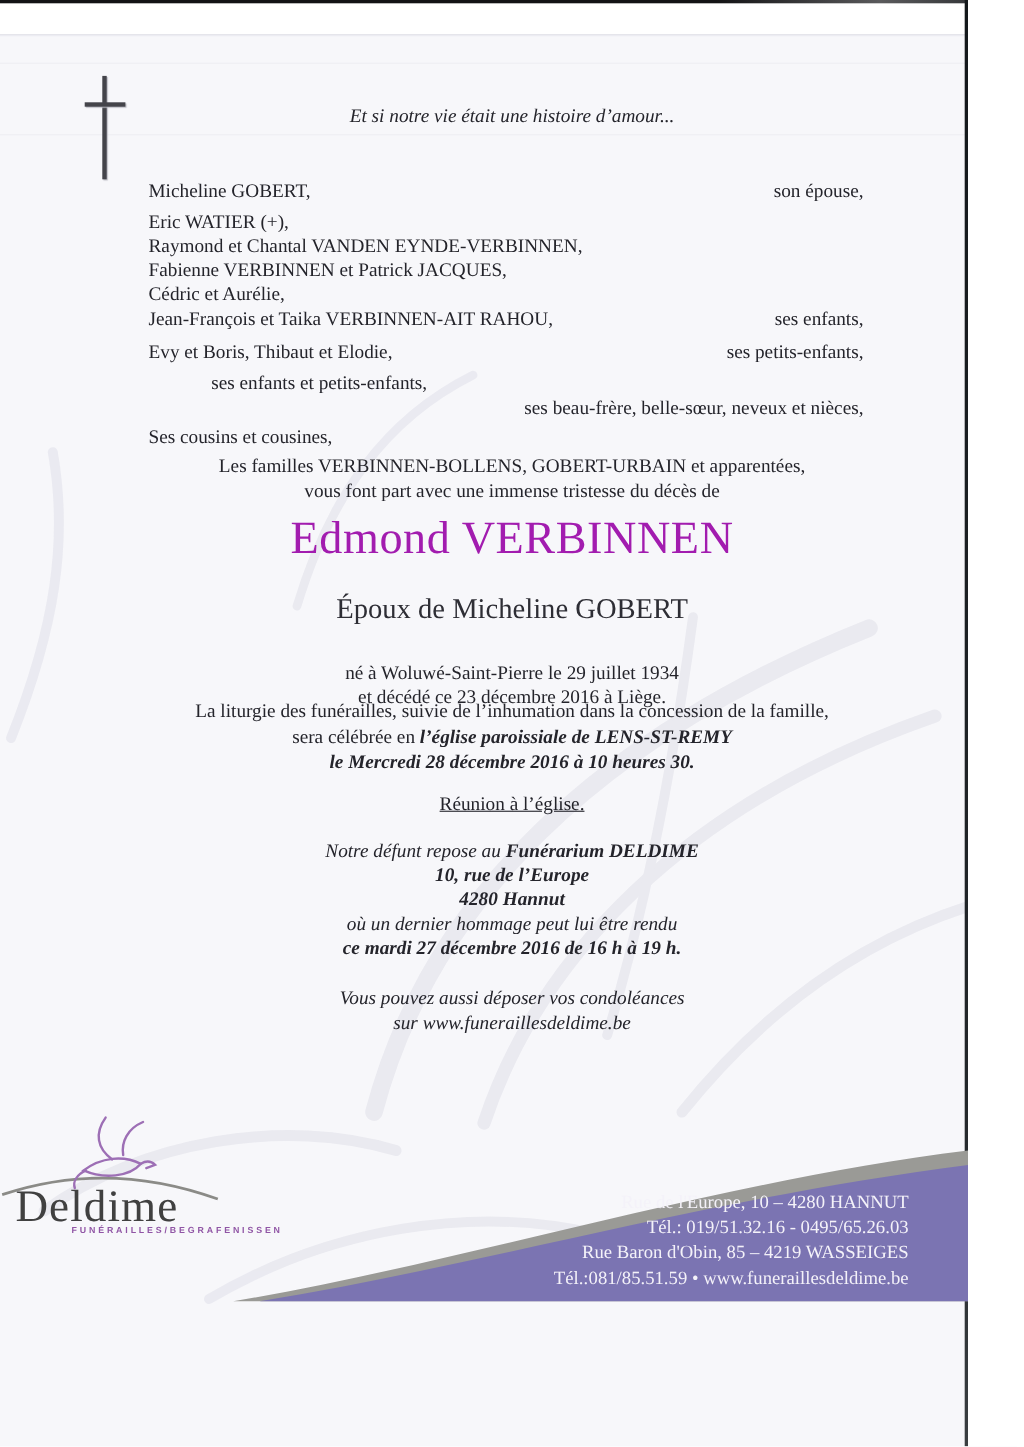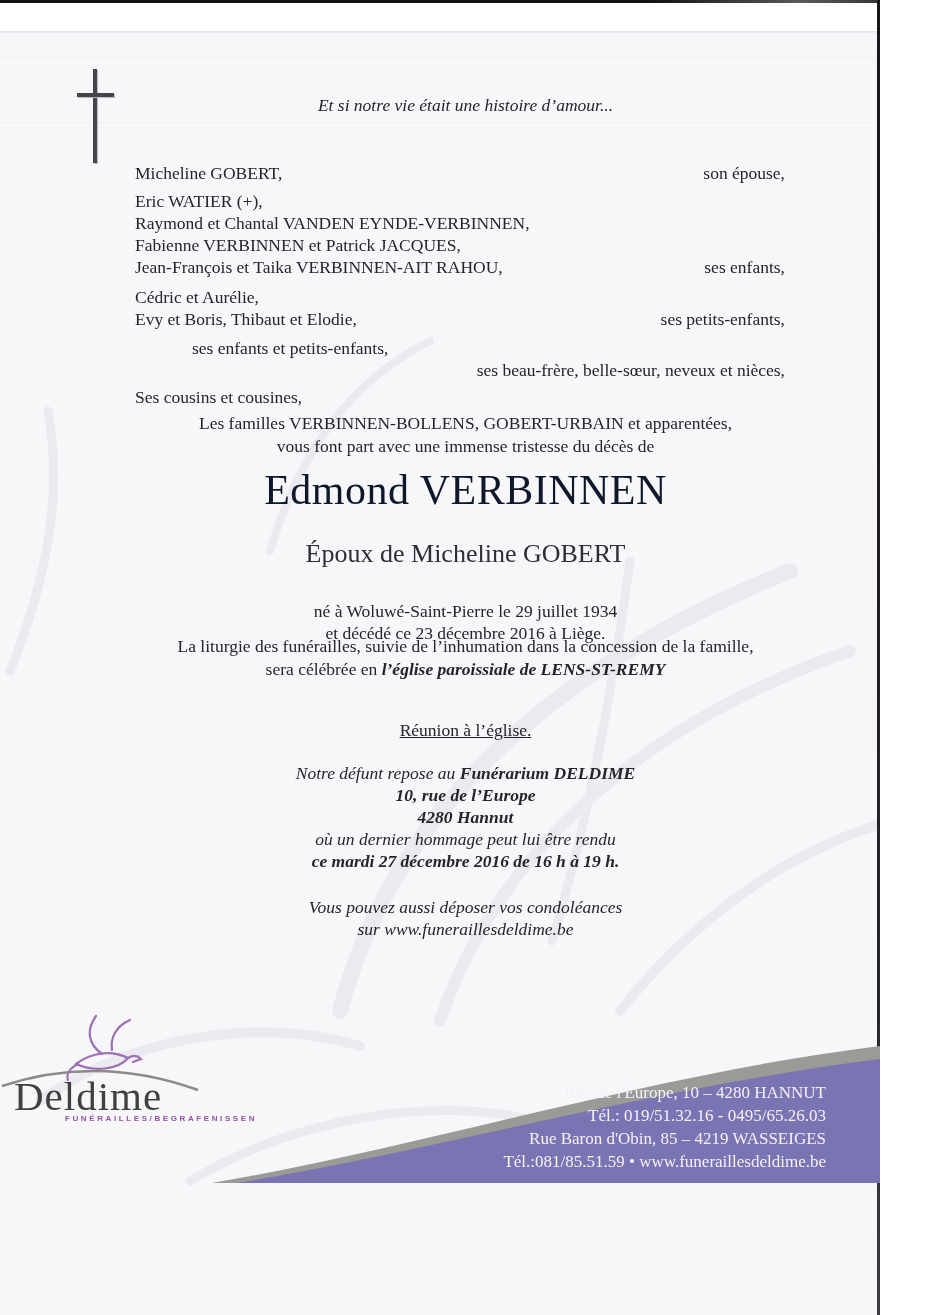--- a/index.html
+++ b/index.html
@@ -27,21 +27,21 @@
   #epigraph{top:95px;font-style:italic;font-size:17.5px;}
   #family{position:absolute;left:135px;top:162px;width:650px;font-size:17.5px;}
   .frow{display:flex;line-height:22px;}
   .frow .rel{margin-left:auto;text-align:right;}
   .gap-a{margin-bottom:6px;}   
   .gap-b{margin-bottom:8px;}   
   .gap-c{margin-bottom:7px;}   
   .gap-d{margin-bottom:5px;flex-direction:column;}   
   .indent{margin-left:57px;}
   #announcement{top:412px;font-size:17.5px;line-height:23px;}
-  #deceased-name{top:466px;font-size:42px;letter-spacing:.5px;color:#0f172a;}
+  #deceased-name{top:466px;font-size:42px;letter-spacing:.5px;color:#a21caf;}
   #spouse-line{top:539px;font-size:26px;color:#2e2e35;}
   #birth-death{top:600px;font-size:17.5px;line-height:22px;}
   #ceremony{top:635px;font-size:17.5px;line-height:23px;}
   #meeting{top:720px;font-size:17.5px;text-decoration:underline;}
   #repose{top:762px;font-size:17.5px;line-height:22px;font-style:italic;}
   #condolences{top:896px;font-size:17.5px;line-height:22px;font-style:italic;}
   .bi{font-style:italic;font-weight:bold;}
   .it{font-style:italic;}
   
   #band{position:absolute;left:0;top:1036px;width:896px;height:150px;}
@@ -91,26 +91,26 @@
     </div>
     <div class="frow">
       <span>Eric WATIER (+),</span>
     </div>
     <div class="frow">
       <span>Raymond et Chantal VANDEN EYNDE-VERBINNEN,</span>
     </div>
     <div class="frow">
       <span>Fabienne VERBINNEN et Patrick JACQUES,</span>
     </div>
+    <div class="frow">
+      <span>Cédric et Aurélie,</span>
+    </div>
     <div class="frow gap-b">
       <span>Jean-François et Taika VERBINNEN-AIT RAHOU,</span>
       <span class="rel">ses enfants,</span>
-    </div>
-    <div class="frow">
-      <span>Cédric et Aurélie,</span>
     </div>
     <div class="frow gap-c">
       <span>Evy et Boris, Thibaut et Elodie,</span>
       <span class="rel">ses petits-enfants,</span>
     </div>
     <div class="frow gap-d">
       <span class="indent">ses enfants et petits-enfants,</span>
       <span class="rel">ses beau-frère, belle-sœur, neveux et nièces,</span>
     </div>
     <div class="frow">
@@ -128,20 +128,21 @@
   <div id="birth-death" class="centered">
     <div>né à Woluwé-Saint-Pierre le 29 juillet 1934</div>
     <div>et décédé ce 23 décembre 2016 à Liège.</div>
   </div>
 
   <div id="ceremony" class="centered">
     <div>La liturgie des funérailles, suivie de l’inhumation dans la concession de la famille,</div>
     <div>
       <span>sera célébrée en </span><span class="bi">l’église paroissiale de LENS-ST-REMY</span>
     </div>
+    <div class="bi">le Mercredi 28 décembre 2016 à 10 heures 30.</div>
   </div>
   <div id="meeting" class="centered">Réunion à l’église.</div>
 
   <div id="repose" class="centered">
     <div>
       <span class="it">Notre défunt repose au </span><span class="bi">Funérarium DELDIME</span>
     </div>
     <div class="bi">10, rue de l’Europe</div>
     <div class="bi">4280 Hannut</div>
     <div class="it">où un dernier hommage peut lui être rendu</div>

